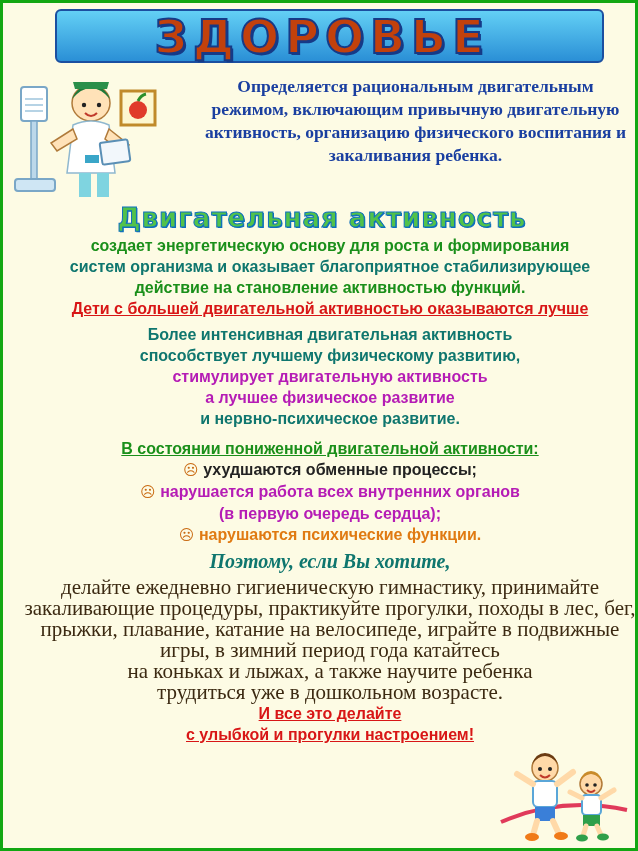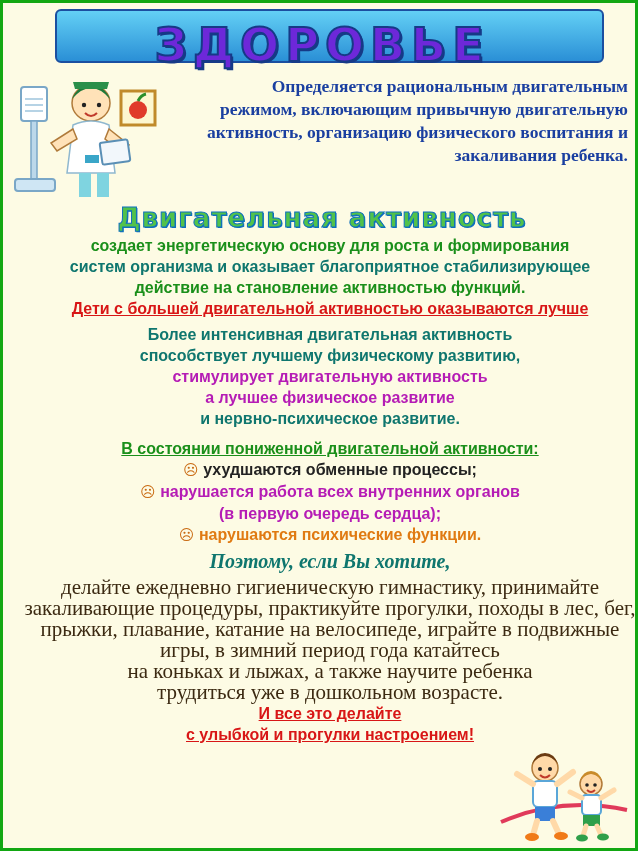--- a/index.html
+++ b/index.html
@@ -38,26 +38,26 @@
     top: 4px;
     width: 545px;
     height: 50px;
     background: linear-gradient(#63d0f5, #2a8fd6);
     border: 2px solid #1b4fa0;
     border-radius: 6px;
   }
   .title-text {
     position: relative;
     display: inline-block;
-    margin-top: 12px;
+    margin-top: 4px;
     font-family: "DejaVu Sans", sans-serif;
     font-weight: bold;
     font-size: 46px;
     letter-spacing: 6px;
-    color: #6d28d9;
+    color: #c2410c;
     -webkit-text-stroke: 2px #163a87;
     text-shadow: 2px 2px 0 #163a87;
     line-height: 56px;
   }
 
   
   .intro {
     position: absolute;
     top: 66px;
     left: 0;
@@ -69,21 +69,21 @@
     left: 10px;
     top: 0;
     width: 185px;
     height: 135px;
   }
   .intro-text {
     position: absolute;
     left: 200px;
     top: 6px;
     width: 425px;
-    text-align: right;
+    text-align: center;
     font-family: "Liberation Serif", serif;
     font-weight: bold;
     font-size: 17.5px;
     line-height: 23px;
     color: #1a3fa0;
   }
 
   
   .section-heading {
     position: absolute;

